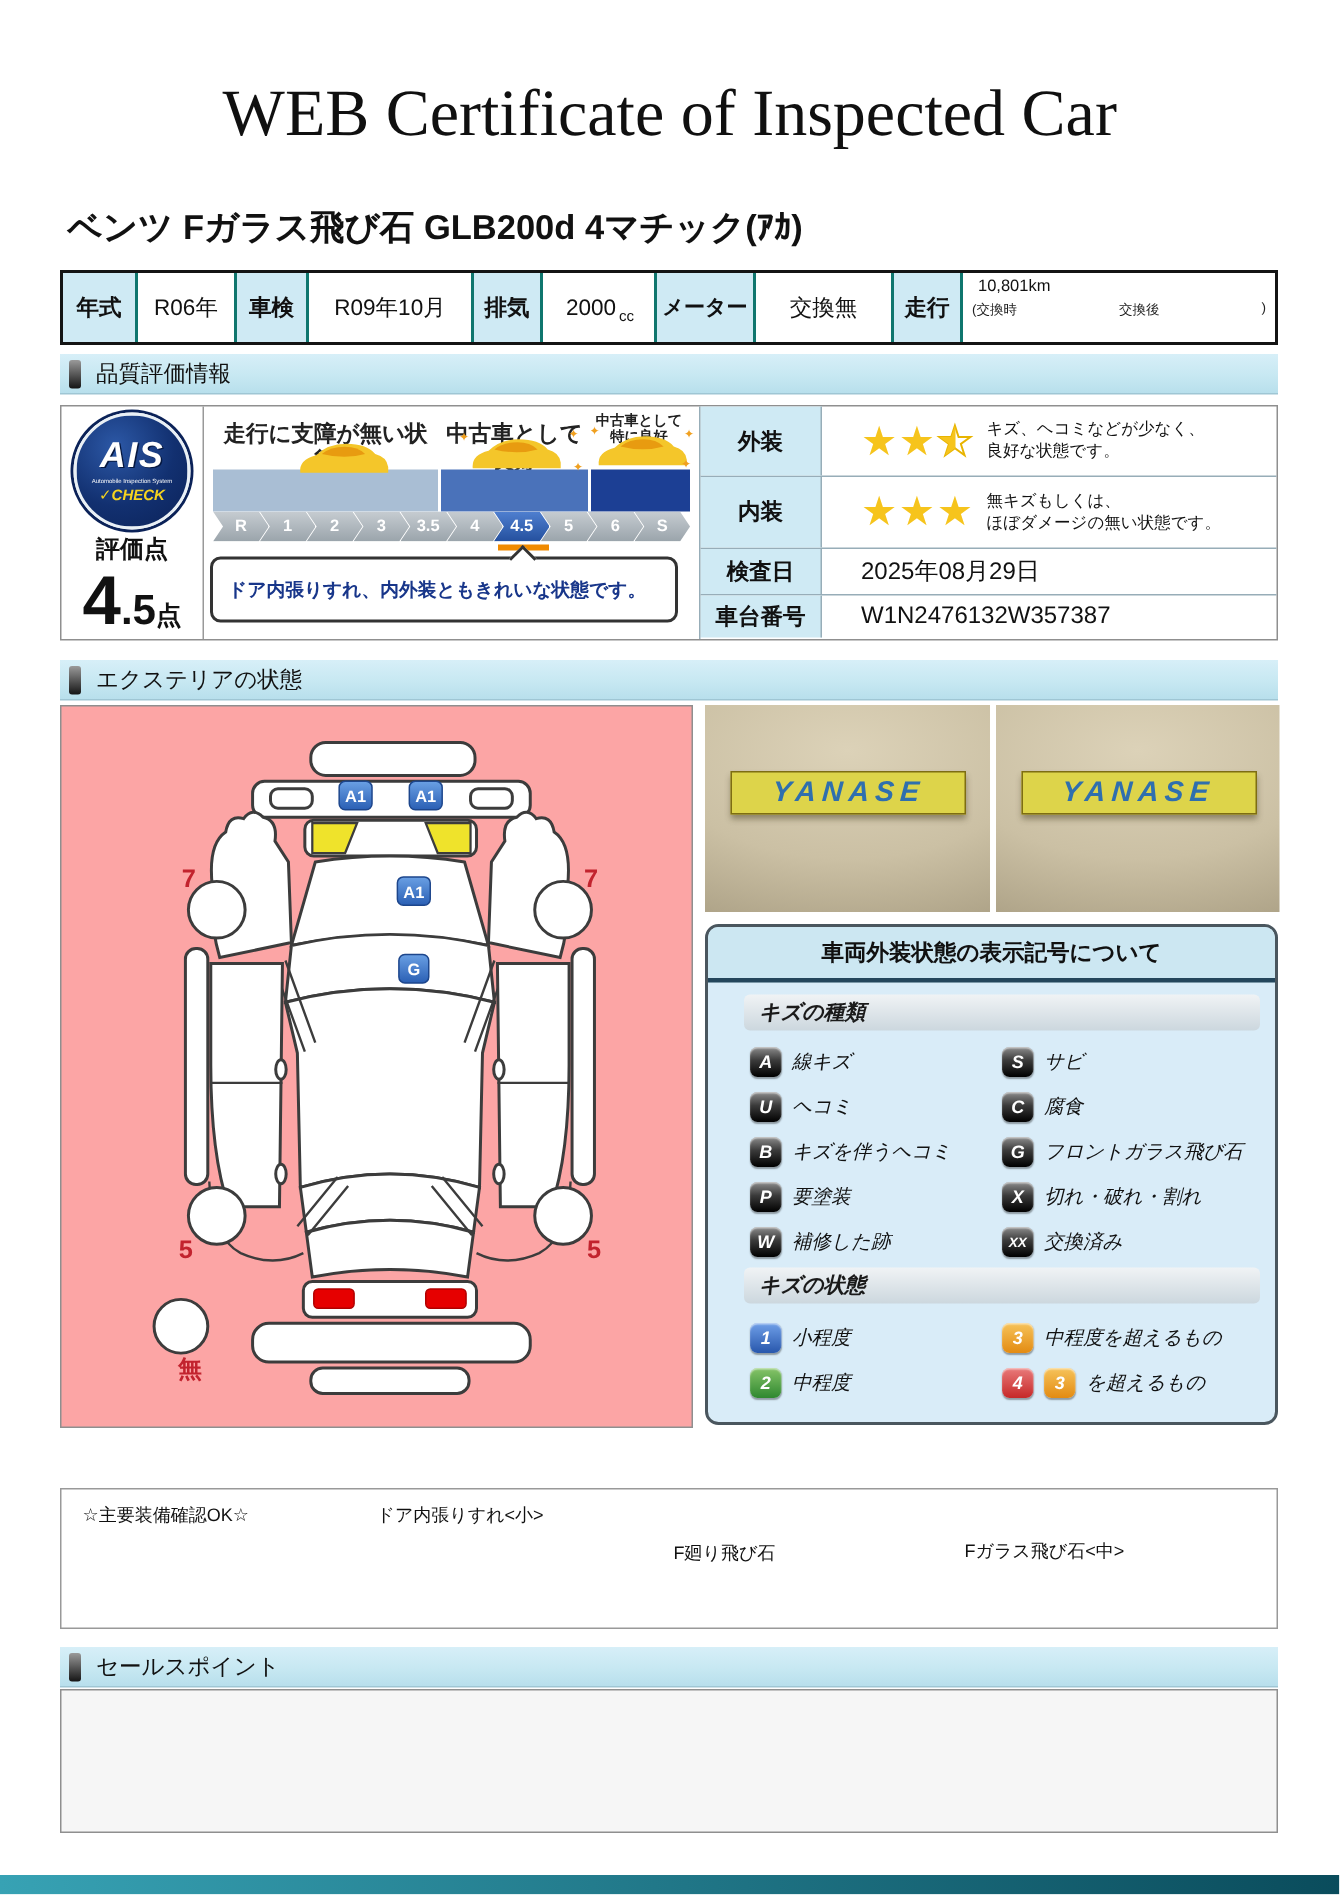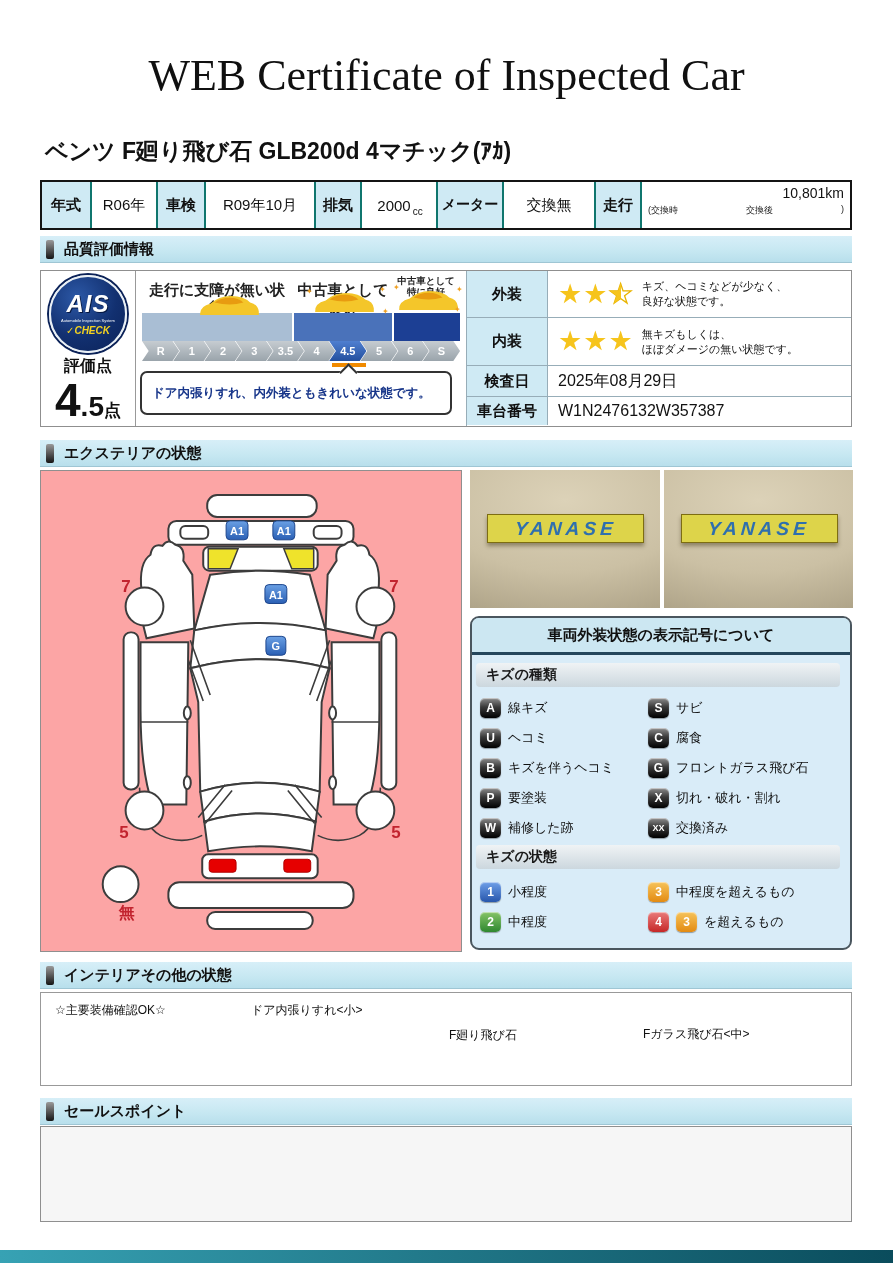--- a/index.html
+++ b/index.html
@@ -13,28 +13,28 @@
 
   
   .spec-table{position:absolute;top:180px;left:40px;width:808px;height:46px;display:flex;border:2px solid #141414;}
   .spec-cell{border-right:2px solid #0f766e;display:flex;align-items:center;justify-content:center;font-size:15px;}
   .spec-cell:last-child{border-right:none;}
   .spec-label{background:#cfeaf4;font-weight:bold;}
   .w-year-l{width:48px}.w-year-v{width:64px}.w-shaken-l{width:46px}.w-shaken-v{width:108px}
   .w-disp-l{width:44px}.w-disp-v{width:74px}.w-meter-l{width:64px;font-size:14px}.w-meter-v{width:90px}
   .w-mile-l{width:44px}.w-mile-v{flex:1;flex-direction:column;align-items:stretch;justify-content:flex-start;padding:3px 6px 2px 6px;}
   .disp-unit{font-size:10px;position:relative;top:6px;left:2px;}
-  .mileage-main{font-size:14px;padding-left:4px;text-align:right;}
+  .mileage-main{font-size:11px;padding-left:4px;}
   .mileage-note{display:flex;justify-content:space-between;font-size:9px;color:#222;margin-top:3px;}
 
   
   .sec-header{position:absolute;left:40px;width:812px;height:26px;display:flex;align-items:center;
     background:linear-gradient(180deg,#d7eff8 0%,#c7e8f2 55%,#b8dfec 100%);border-bottom:1px solid #9fc6d4;}
   .sec-accent{width:8px;height:19px;background:linear-gradient(180deg,#9a9a9a,#151515);border-radius:2px;margin:0 10px 0 6px;}
-  .sec-title{font-size:15px;font-weight:bold;}
+  .sec-title{font-size:15px;font-weight:normal;}
 
   
   .quality-box{position:absolute;top:270px;left:40px;width:810px;height:155px;border:1px solid #8f8f8f;display:flex;background:#fff;}
   .q-left{width:94px;border-right:1px solid #999;display:flex;flex-direction:column;align-items:center;padding-top:4px;}
   .ais-circle{width:74px;height:74px;border-radius:50%;
     background:radial-gradient(circle at 35% 28%,#2c58a6 0%,#123070 55%,#0b2258 100%);
     border:2px solid #e9f0f6;box-shadow:0 0 0 2px #0b2258;display:flex;flex-direction:column;align-items:center;justify-content:center;}
   .ais-brand{color:#fff;font-size:24px;font-weight:bold;font-style:italic;line-height:1;letter-spacing:1px;text-shadow:1px 1px 0 #061840;}
   .ais-sub{color:#fff;font-size:4px;margin-top:2px;white-space:nowrap;}
   .ais-check{color:#f5d31f;font-size:10px;font-weight:bold;font-style:italic;margin-top:2px;}
@@ -63,21 +63,21 @@
   .chev:first-child{margin-left:0;}
   .chev.sel{background:linear-gradient(180deg,#4f7fd0,#24509e);z-index:2;}
   .sel-underline{position:absolute;top:92px;left:196px;width:34px;height:4px;background:#f08a00;z-index:2;}
   .sel-caret{position:absolute;top:95px;left:206px;width:11px;height:11px;background:#fff;
     border-top:2px solid #333;border-left:2px solid #333;transform:rotate(45deg);z-index:4;}
   .comment-box{position:absolute;top:100px;left:4px;width:312px;height:44px;border:2px solid #333;border-radius:7px;
     background:#fff;z-index:3;display:flex;align-items:center;padding-left:10px;box-sizing:border-box;}
   .comment-text{font-size:12.5px;font-weight:bold;color:#18368a;}
 
   .q-right{flex:1;display:flex;flex-direction:column;}
-  .q-row{display:flex;border-bottom:1px solid #97adb8;}
+  .q-row{display:flex;border-bottom:1px solid #97adb8;gap:16px;}
   .q-row:last-child{border-bottom:none;}
   .q-row-label{width:80px;background:#cfeaf4;font-size:15px;font-weight:bold;display:flex;align-items:center;justify-content:center;border-right:1px solid #97adb8;}
   .q-row-value{flex:1;display:flex;align-items:center;padding-left:10px;}
   .r-ext{height:46px}.r-int{height:47px}.r-date{height:30px}.r-vin{height:28px}
   .stars{display:flex;align-items:center;margin-right:8px;}
   .star{font-size:27px;line-height:1;color:#f6c41c;margin-right:1px;}
   .star.half{position:relative;display:inline-block;}
   .star.half .hb{color:#fff;-webkit-text-stroke:1.3px #e8b400;}
   .star.half .hf{position:absolute;left:0;top:0;width:52%;overflow:hidden;color:#f6c41c;-webkit-text-stroke:0;}
   .star-note{font-size:11px;line-height:1.35;}
@@ -99,21 +99,21 @@
   .photo{flex:1;position:relative;background:radial-gradient(120% 95% at 50% 22%,#dcd2b8 0%,#cbc0a4 55%,#a99e83 100%);overflow:hidden;}
   .sign{position:absolute;top:44px;left:9%;width:82%;height:27px;background:#ddd44a;border:1px solid #7d6d12;
     box-shadow:0 3px 4px rgba(60,50,20,.45);display:flex;align-items:center;justify-content:center;}
   .sign-text{color:#2f6fae;font-weight:bold;font-style:italic;font-size:19px;letter-spacing:4px;transform:skewX(-4deg);}
 
   
   .legend{position:absolute;top:616px;left:470px;width:382px;height:334px;border:2px solid #4a565e;border-radius:9px;
     background:#d9ecf8;overflow:hidden;box-sizing:border-box;}
   .legend-title{height:34px;background:#cce7f2;border-bottom:3px solid #24465c;display:flex;align-items:center;justify-content:center;
     font-size:15px;font-weight:bold;}
-  .legend-body{padding:8px 10px 6px 4px;}
+  .legend-body{padding:8px 10px 6px 24px;font-style:italic;}
   .legend-bar{height:24px;background:linear-gradient(180deg,#f0f3f5,#ccd7de);border-radius:4px;display:flex;align-items:center;
     padding-left:10px;font-size:14px;font-weight:bold;color:#1a1a1a;}
   .kind-grid{display:grid;grid-template-columns:168px 1fr;margin:6px 0 2px 4px;}
   .lg-item{height:30px;display:flex;align-items:center;gap:7px;}
   .lg-label{font-size:13px;}
   .code-badge{min-width:21px;height:20px;border-radius:5px;color:#fff;font-size:12px;font-weight:bold;
     display:flex;align-items:center;justify-content:center;box-shadow:inset 0 1px 1px rgba(255,255,255,.55),0 1px 1px rgba(0,0,0,.35);}
   .cb-dark{background:linear-gradient(180deg,#8d8d8d 0%,#3a3a3a 45%,#000 100%);}
   .cb-xx{font-size:9px;}
   .cb-blue{background:linear-gradient(180deg,#6f9fe8,#2857ac);}
@@ -128,21 +128,21 @@
   .sales-box{position:absolute;top:1126px;left:40px;width:810px;height:94px;border:1px solid #8f8f8f;background:#f6f6f6;}
 
   .footer-bar{position:absolute;top:1250px;left:0;width:893px;height:13px;background:linear-gradient(90deg,#37a2b4,#0a4c5c);}
 </style>
 </head>
 <body>
 
 <div id="page">
 
   <div class="main-title">WEB Certificate of Inspected Car</div>
-  <div class="car-name">ベンツ F廻り飛び石 GLB200d 4マチック(ｱｶ)</div>
+  <div class="car-name">ベンツ Fガラス飛び石 GLB200d 4マチック(ｱｶ)</div>
 
   <div class="spec-table">
     <div class="spec-cell spec-label w-year-l">年式</div>
     <div class="spec-cell w-year-v">R06年</div>
     <div class="spec-cell spec-label w-shaken-l">車検</div>
     <div class="spec-cell w-shaken-v">R09年10月</div>
     <div class="spec-cell spec-label w-disp-l">排気</div>
     <div class="spec-cell w-disp-v">
       <span>2000</span>
       <span class="disp-unit">cc</span>
@@ -439,24 +439,20 @@
           </div>
           <div class="lg-item">
             <span class="code-badge cb-red">4</span>
             <span class="code-badge cb-orange">3</span>
             <span class="lg-label">を超えるもの</span>
           </div>
         </div>
     </div>
   </div>
 
-  <div class="sec-header" style="top:962px">
-    <span class="sec-accent"></span>
-    <span class="sec-title">インテリアその他の状態</span>
-  </div>
   <div class="interior-box">
       <span class="note" style="left: 14px;">☆主要装備確認OK☆</span>
       <span class="note" style="left: 210px;">ドア内張りすれ&lt;小&gt;</span>
       <span class="note" style="left: 408px; margin-top: 25px;">F廻り飛び石</span>
       <span class="note" style="left: 602px; margin-top: 24px;">Fガラス飛び石&lt;中&gt;</span>
     </div>
 
   <div class="sec-header" style="top:1098px">
     <span class="sec-accent"></span>
     <span class="sec-title">セールスポイント</span>

